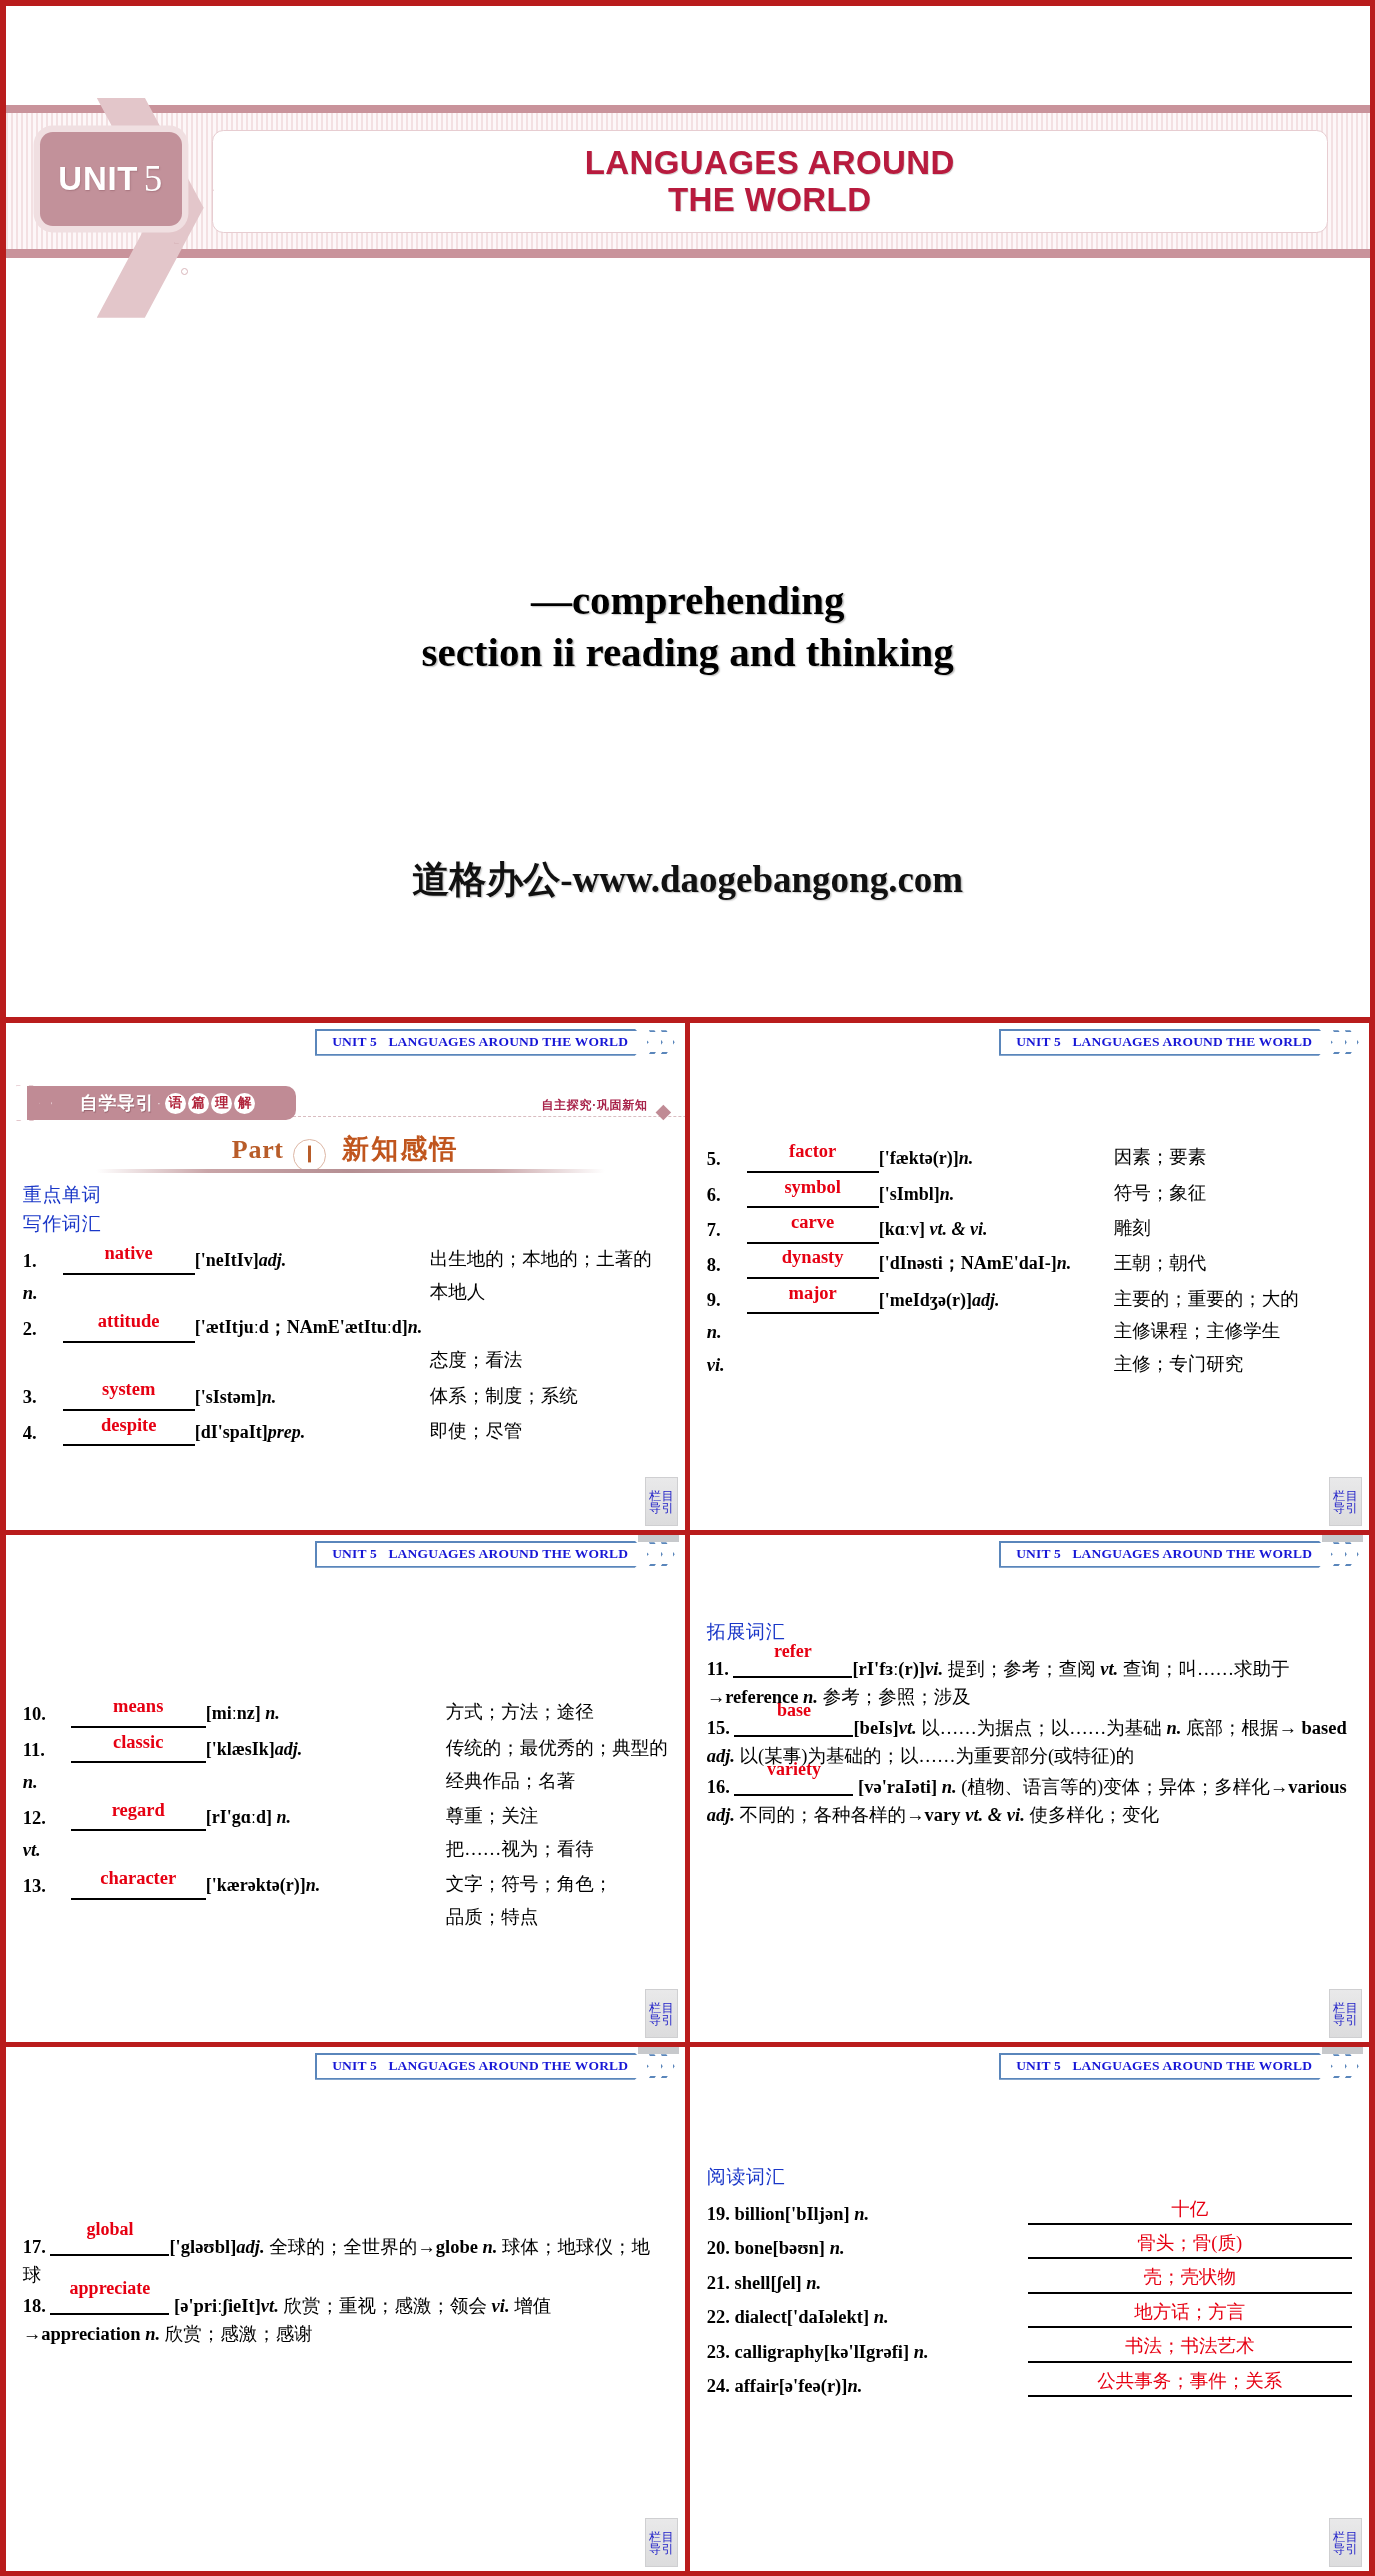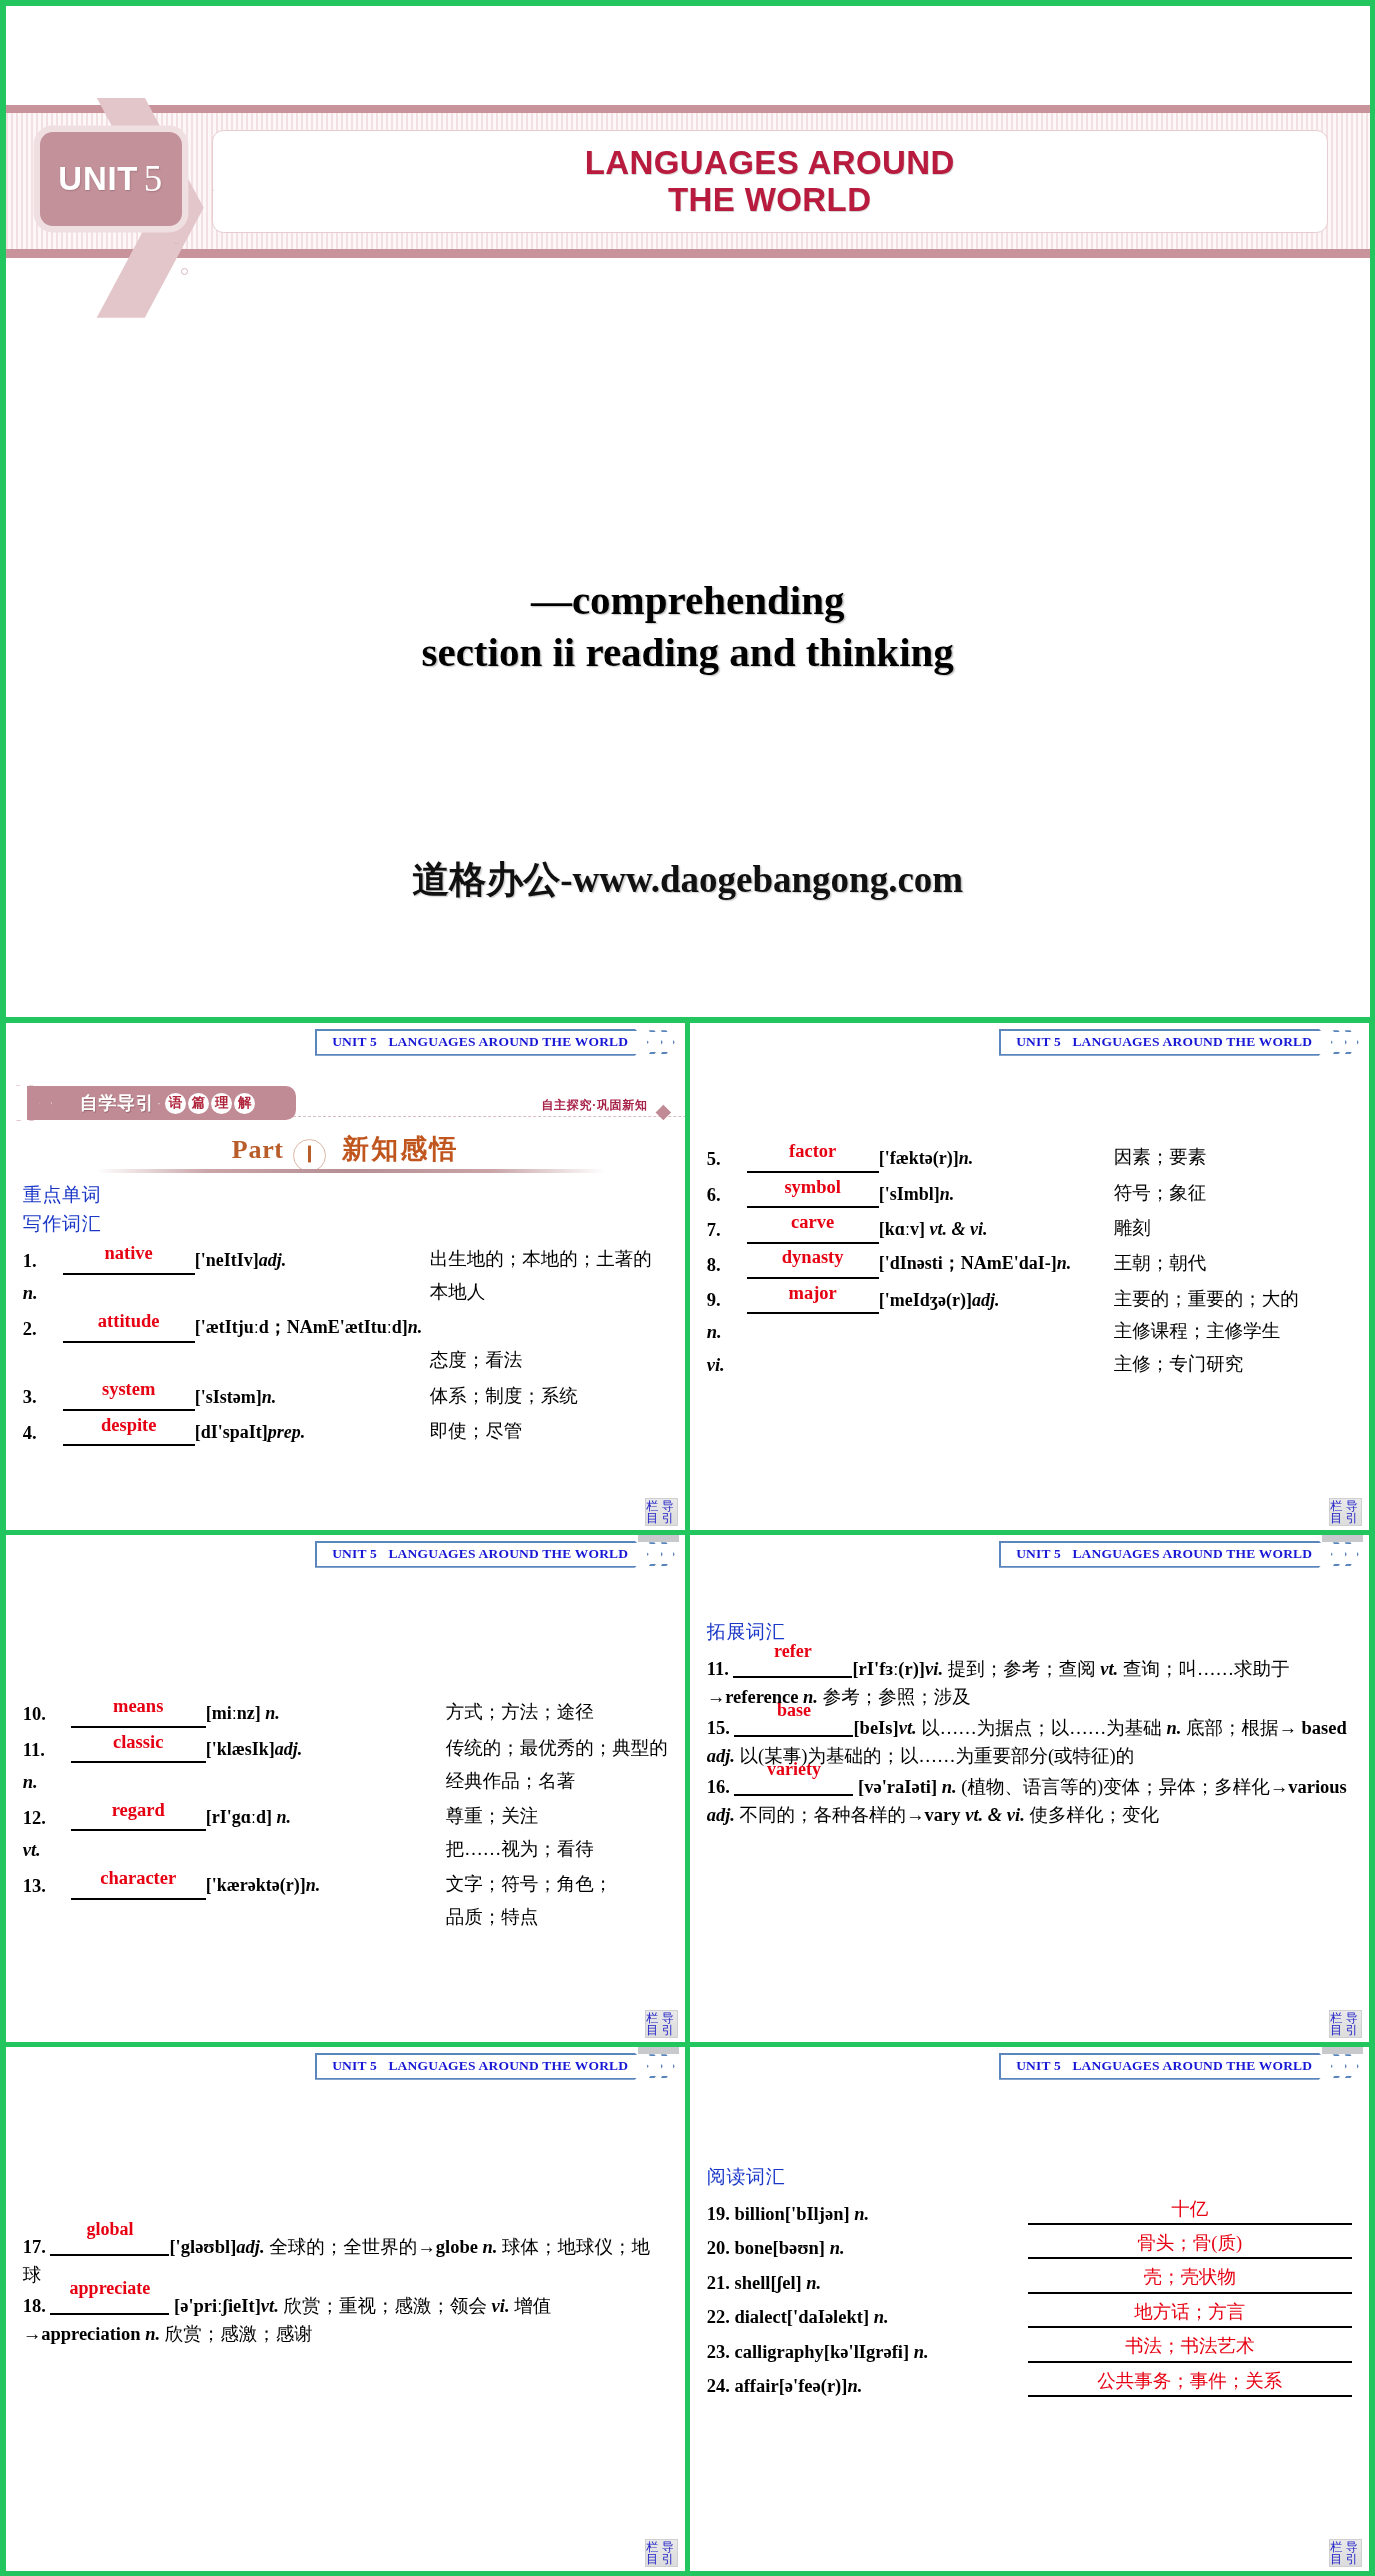--- a/index.html
+++ b/index.html
@@ -5,21 +5,21 @@
   * { box-sizing: border-box; margin: 0; padding: 0; }
   html, body {
     width: 1375px;
     background: #d3d5d8;
     font-family: "Liberation Serif", "DejaVu Serif", serif;
   }
   .page {
     width: 1375px;
     height: 2576px;
     position: relative;
-    background: #22c55e;
+    background: #b91c1c;
     overflow: hidden;
   }
 
   
   .cover {
     position: absolute;
     left: 5.7px; top: 5.7px;
     width: 1364px; height: 1011px;
     background: #ffffff;
     overflow: hidden;
@@ -178,24 +178,24 @@
     border: 2.1px solid #5a86bb;
     border-left: none;
     clip-path: polygon(0 0, 40% 0, 100% 50%, 40% 100%, 0 100%, 58% 50%);
     margin-left: -2.1px;
   }
 
   
   .corner-badge {
     position: absolute;
     right: 6.4px; bottom: 3.6px;
-    width: 33px; height: 28px;
+    width: 33px; height: 49px;
     background: linear-gradient(180deg,#e9e9ea 0%, #dcdcdd 100%);
     border: 0.7px solid #cfcfd1;
-    display: flex; flex-direction: row;
+    display: flex; flex-direction: column;
     align-items: center; justify-content: center;
     line-height: 1.0;
   }
   .corner-badge span {
     color: #2020c8;
     font-family: "Liberation Serif", serif;
     font-size: 12px;
     letter-spacing: 0.7px;
   }
 

